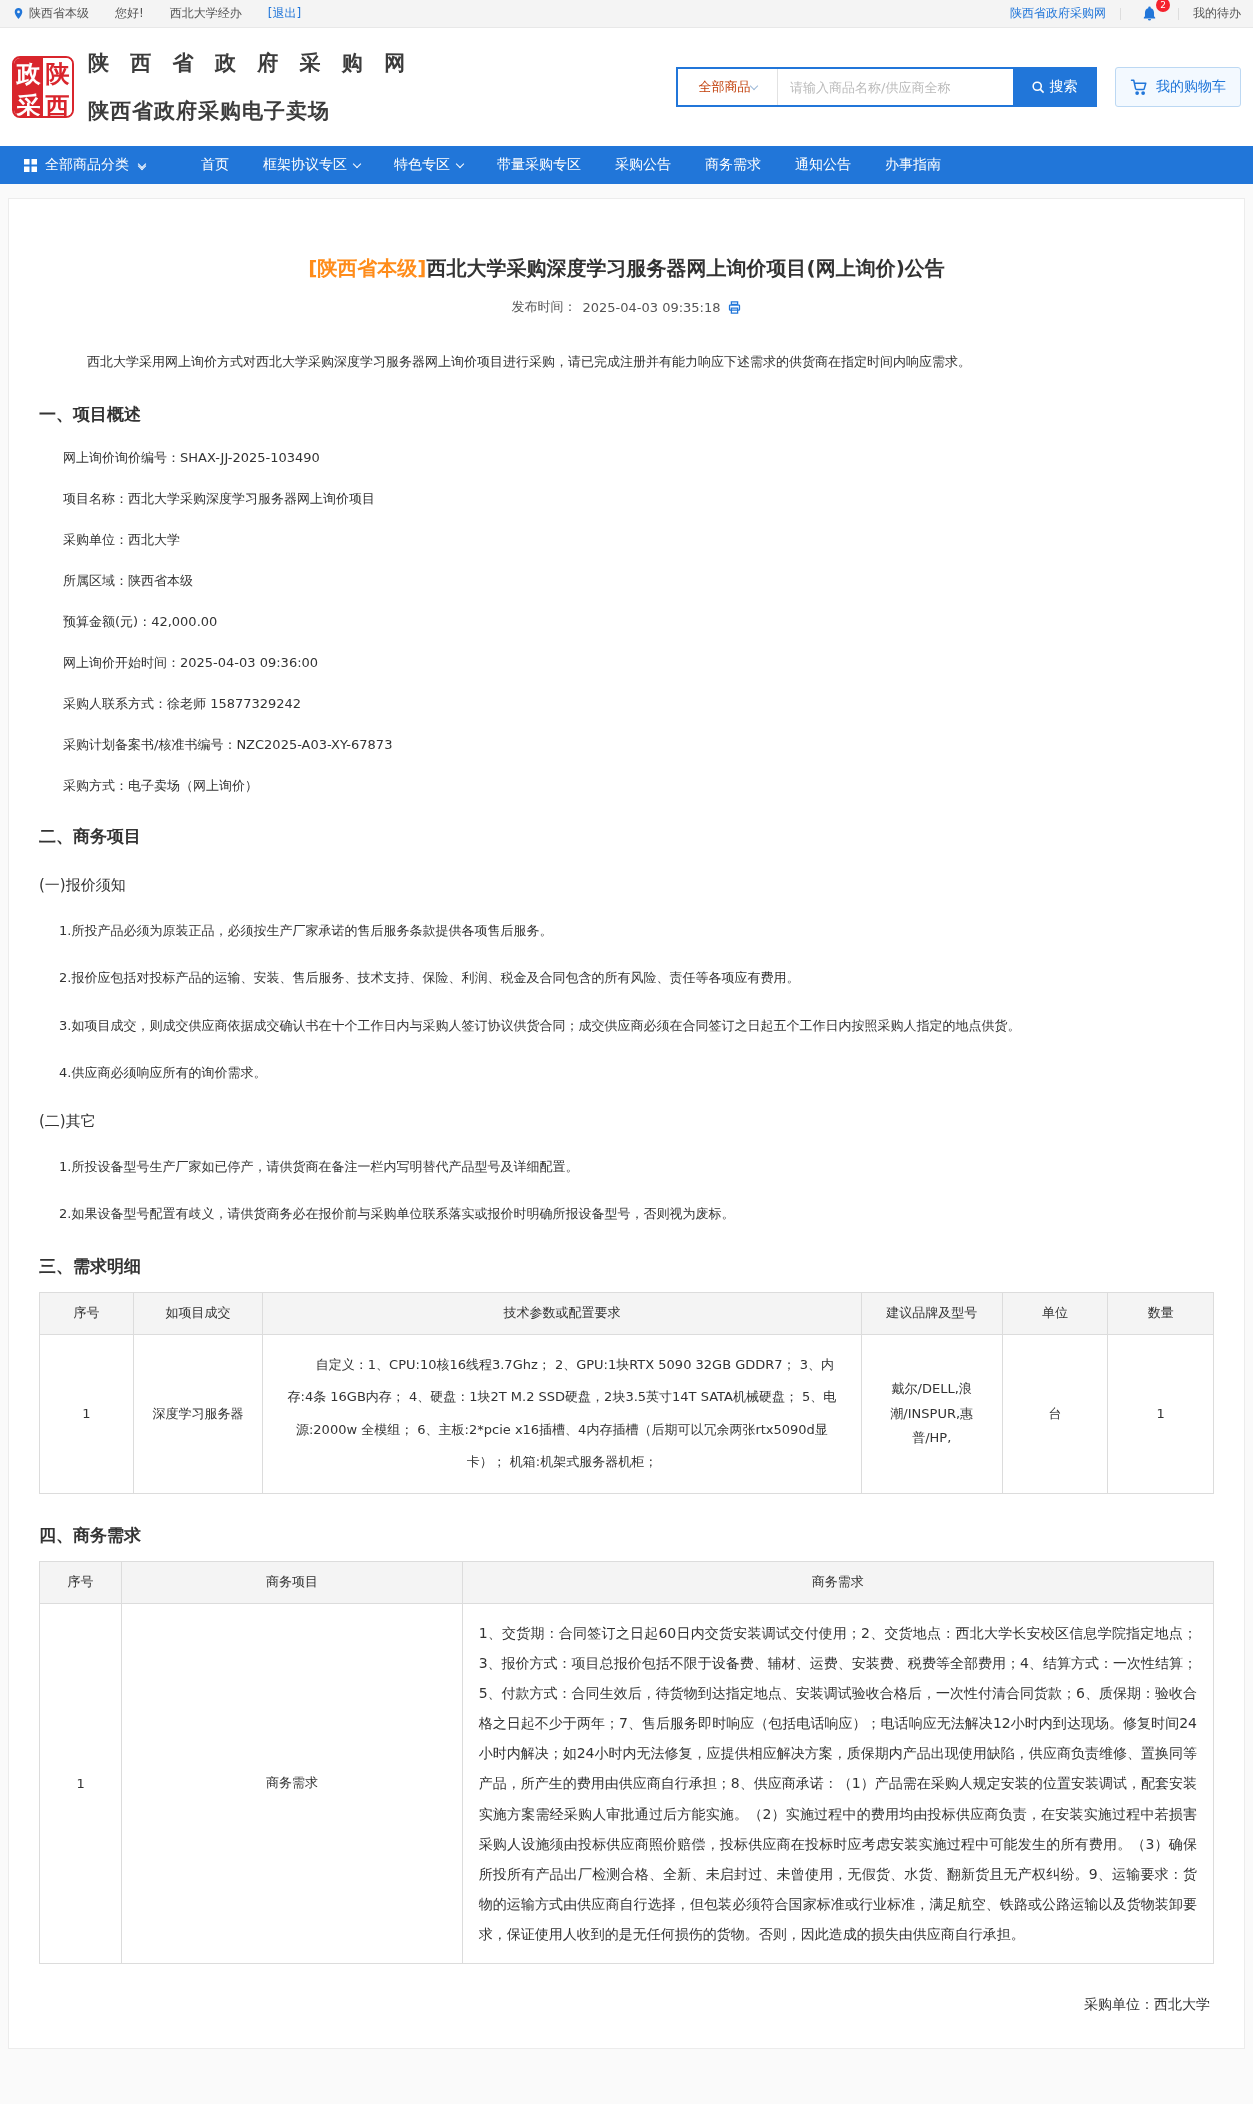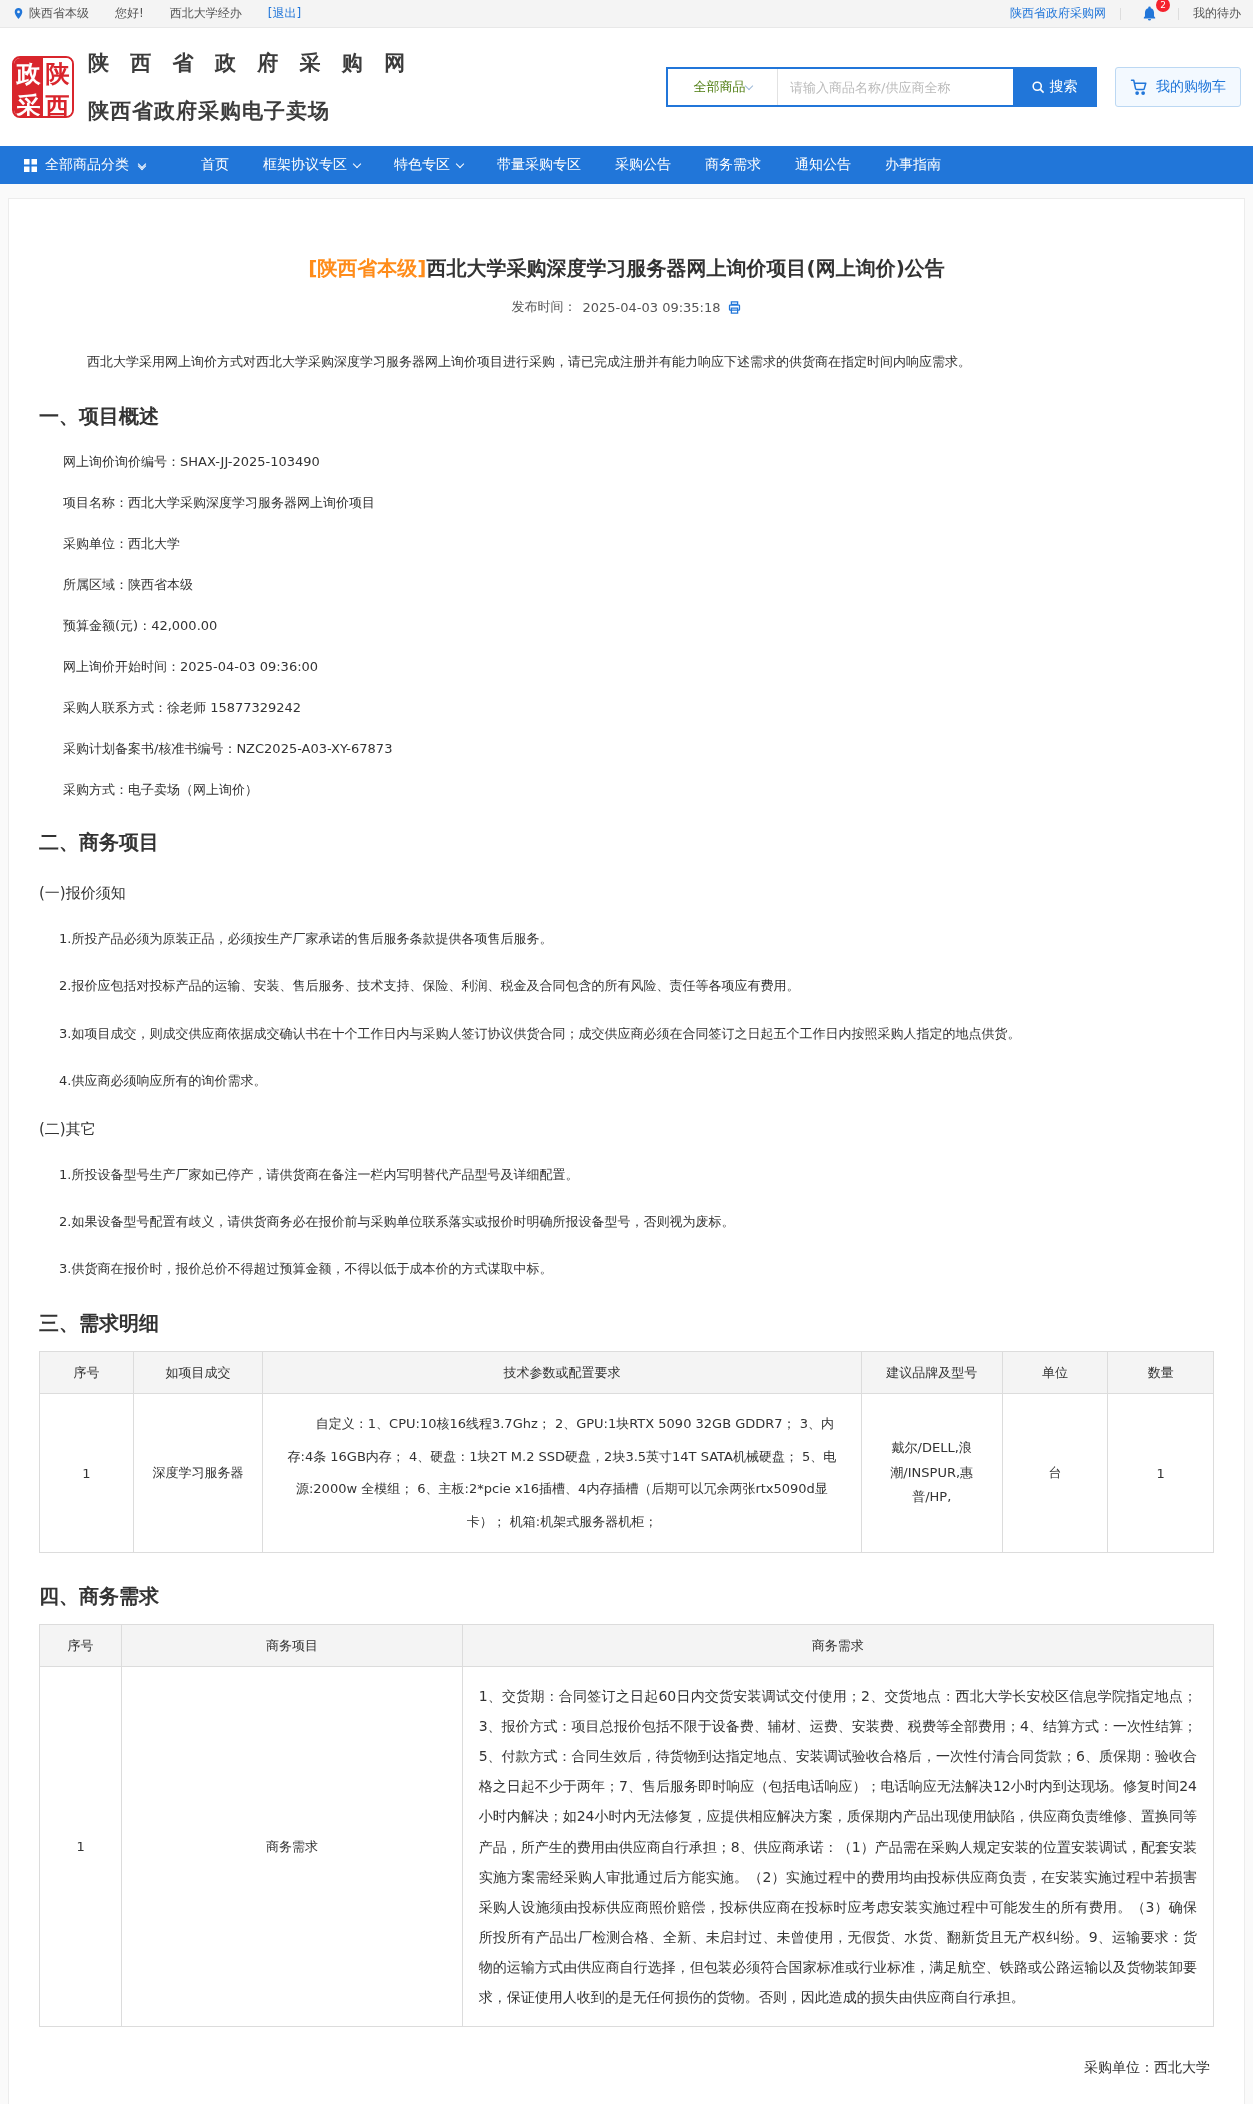--- a/index.html
+++ b/index.html
@@ -27,21 +27,21 @@
   .header { background:#fff; height:118px; display:flex; align-items:center; padding:0 12px; }
   .logo { width:62px; height:62px; border:2px solid #d9252c; border-radius:8px; overflow:hidden;
           display:grid; grid-template-columns:1fr 1fr; grid-template-rows:1fr 1fr; flex:none; }
   .logo span { display:flex; align-items:center; justify-content:center; font-weight:bold; font-size:24px; }
   .logo .red-cell { background:#d9252c; color:#fff; }
   .logo .white-cell { background:#fff; color:#d9252c; }
   .titles { margin-left:14px; }
   .t1 { font-size:21px; font-weight:bold; color:#3c3c3c; letter-spacing:7px; }
   .t2 { font-size:21px; font-weight:bold; color:#3c3c3c; letter-spacing:1px; margin-top:20px; }
   .searchbar { margin-left:auto; display:flex; height:40px; border:2px solid #2176d9; }
-  .cat-select { width:110px; background:#fff; color:#4d7c0f; font-size:13px; display:flex; align-items:center;
+  .cat-select { width:100px; background:#fff; color:#c2410c; font-size:13px; display:flex; align-items:center;
                 justify-content:center; border-right:1px solid #e2e2e2; cursor:pointer; }
   .chev { display:inline-block; width:6px; height:6px; border-right:1.4px solid currentColor;
           border-bottom:1.4px solid currentColor; transform:rotate(45deg); margin-top:-3px; }
   .cat-select .chev { color:#9db9d8; }
   .search-input { width:235px; border:none; outline:none; padding:0 12px; font-size:13px; color:#333;
                   font-family:inherit; }
   .search-input::placeholder { color:#bbb; }
   .search-btn { width:82px; background:#2176d9; color:#fff; border:none; font-size:14px; cursor:pointer;
                 display:flex; align-items:center; justify-content:center; gap:5px; font-family:inherit; }
   .cart-btn { margin-left:18px; height:40px; padding:0 14px; background:#f3f9ff; border:1px solid #bcd8f3;
@@ -61,21 +61,21 @@
 
   
   .page { padding:14px 8px 0; }
   .card { background:#fff; border:1px solid #ececec; padding:56px 30px 34px; }
   .h1 { text-align:center; font-size:20px; font-weight:bold; color:#333; }
   .h1 .tag { color:#ff8c1a; }
   .pub { text-align:center; font-size:13px; color:#555; margin-top:16px;
          display:flex; align-items:center; justify-content:center; gap:6px; }
   .print-ic { cursor:pointer; display:inline-flex; }
   .intro { font-size:13px; color:#333; line-height:1.8; text-indent:2em; margin:34px 22px 6px; }
-  .sec-h { font-size:20px; font-weight:bold; color:#333; margin:30px 0 6px; }
+  .sec-h { font-size:17px; font-weight:bold; color:#333; margin:30px 0 6px; }
   .sub-h { font-size:15px; font-weight:normal; color:#333; margin:28px 0 2px; }
   .field { font-size:13px; color:#333; padding-left:24px; margin-top:23px; }
   .nitem { font-size:13px; color:#333; padding-left:20px; margin-top:25px; line-height:1.7; }
 
   table { width:100%; border-collapse:collapse; margin-top:14px; font-size:13px; color:#333; }
   th { background:#f4f4f4; border:1px solid #dcdcdc; height:42px; font-weight:normal; text-align:center; }
   td { border:1px solid #dcdcdc; text-align:center; padding:12px 10px; vertical-align:middle; }
   .demand-table col.c1{width:8%} .demand-table col.c2{width:11%} .demand-table col.c3{width:51%}
   .demand-table col.c4{width:12%} .demand-table col.c5{width:9%} .demand-table col.c6{width:9%}
   .td-spec { text-align:center; text-indent:2em; line-height:2.5; padding:14px 16px; }
@@ -229,21 +229,20 @@
 
     <div class="sec-h">二、商务项目</div>
     <div class="sub-h">(一)报价须知</div>
     <p class="nitem">1.所投产品必须为原装正品，必须按生产厂家承诺的售后服务条款提供各项售后服务。</p>
     <p class="nitem">2.报价应包括对投标产品的运输、安装、售后服务、技术支持、保险、利润、税金及合同包含的所有风险、责任等各项应有费用。</p>
     <p class="nitem">3.如项目成交，则成交供应商依据成交确认书在十个工作日内与采购人签订协议供货合同；成交供应商必须在合同签订之日起五个工作日内按照采购人指定的地点供货。</p>
     <p class="nitem">4.供应商必须响应所有的询价需求。</p>
     <div class="sub-h">(二)其它</div>
     <p class="nitem">1.所投设备型号生产厂家如已停产，请供货商在备注一栏内写明替代产品型号及详细配置。</p>
     <p class="nitem">2.如果设备型号配置有歧义，请供货商务必在报价前与采购单位联系落实或报价时明确所报设备型号，否则视为废标。</p>
-    <p class="nitem">3.供货商在报价时，报价总价不得超过预算金额，不得以低于成本价的方式谋取中标。</p>
 
     <div class="sec-h">三、需求明细</div>
     <table class="demand-table">
       <colgroup>
           <col class="c1">
           <col class="c2">
           <col class="c3">
           <col class="c4">
           <col class="c5">
           <col class="c6">

